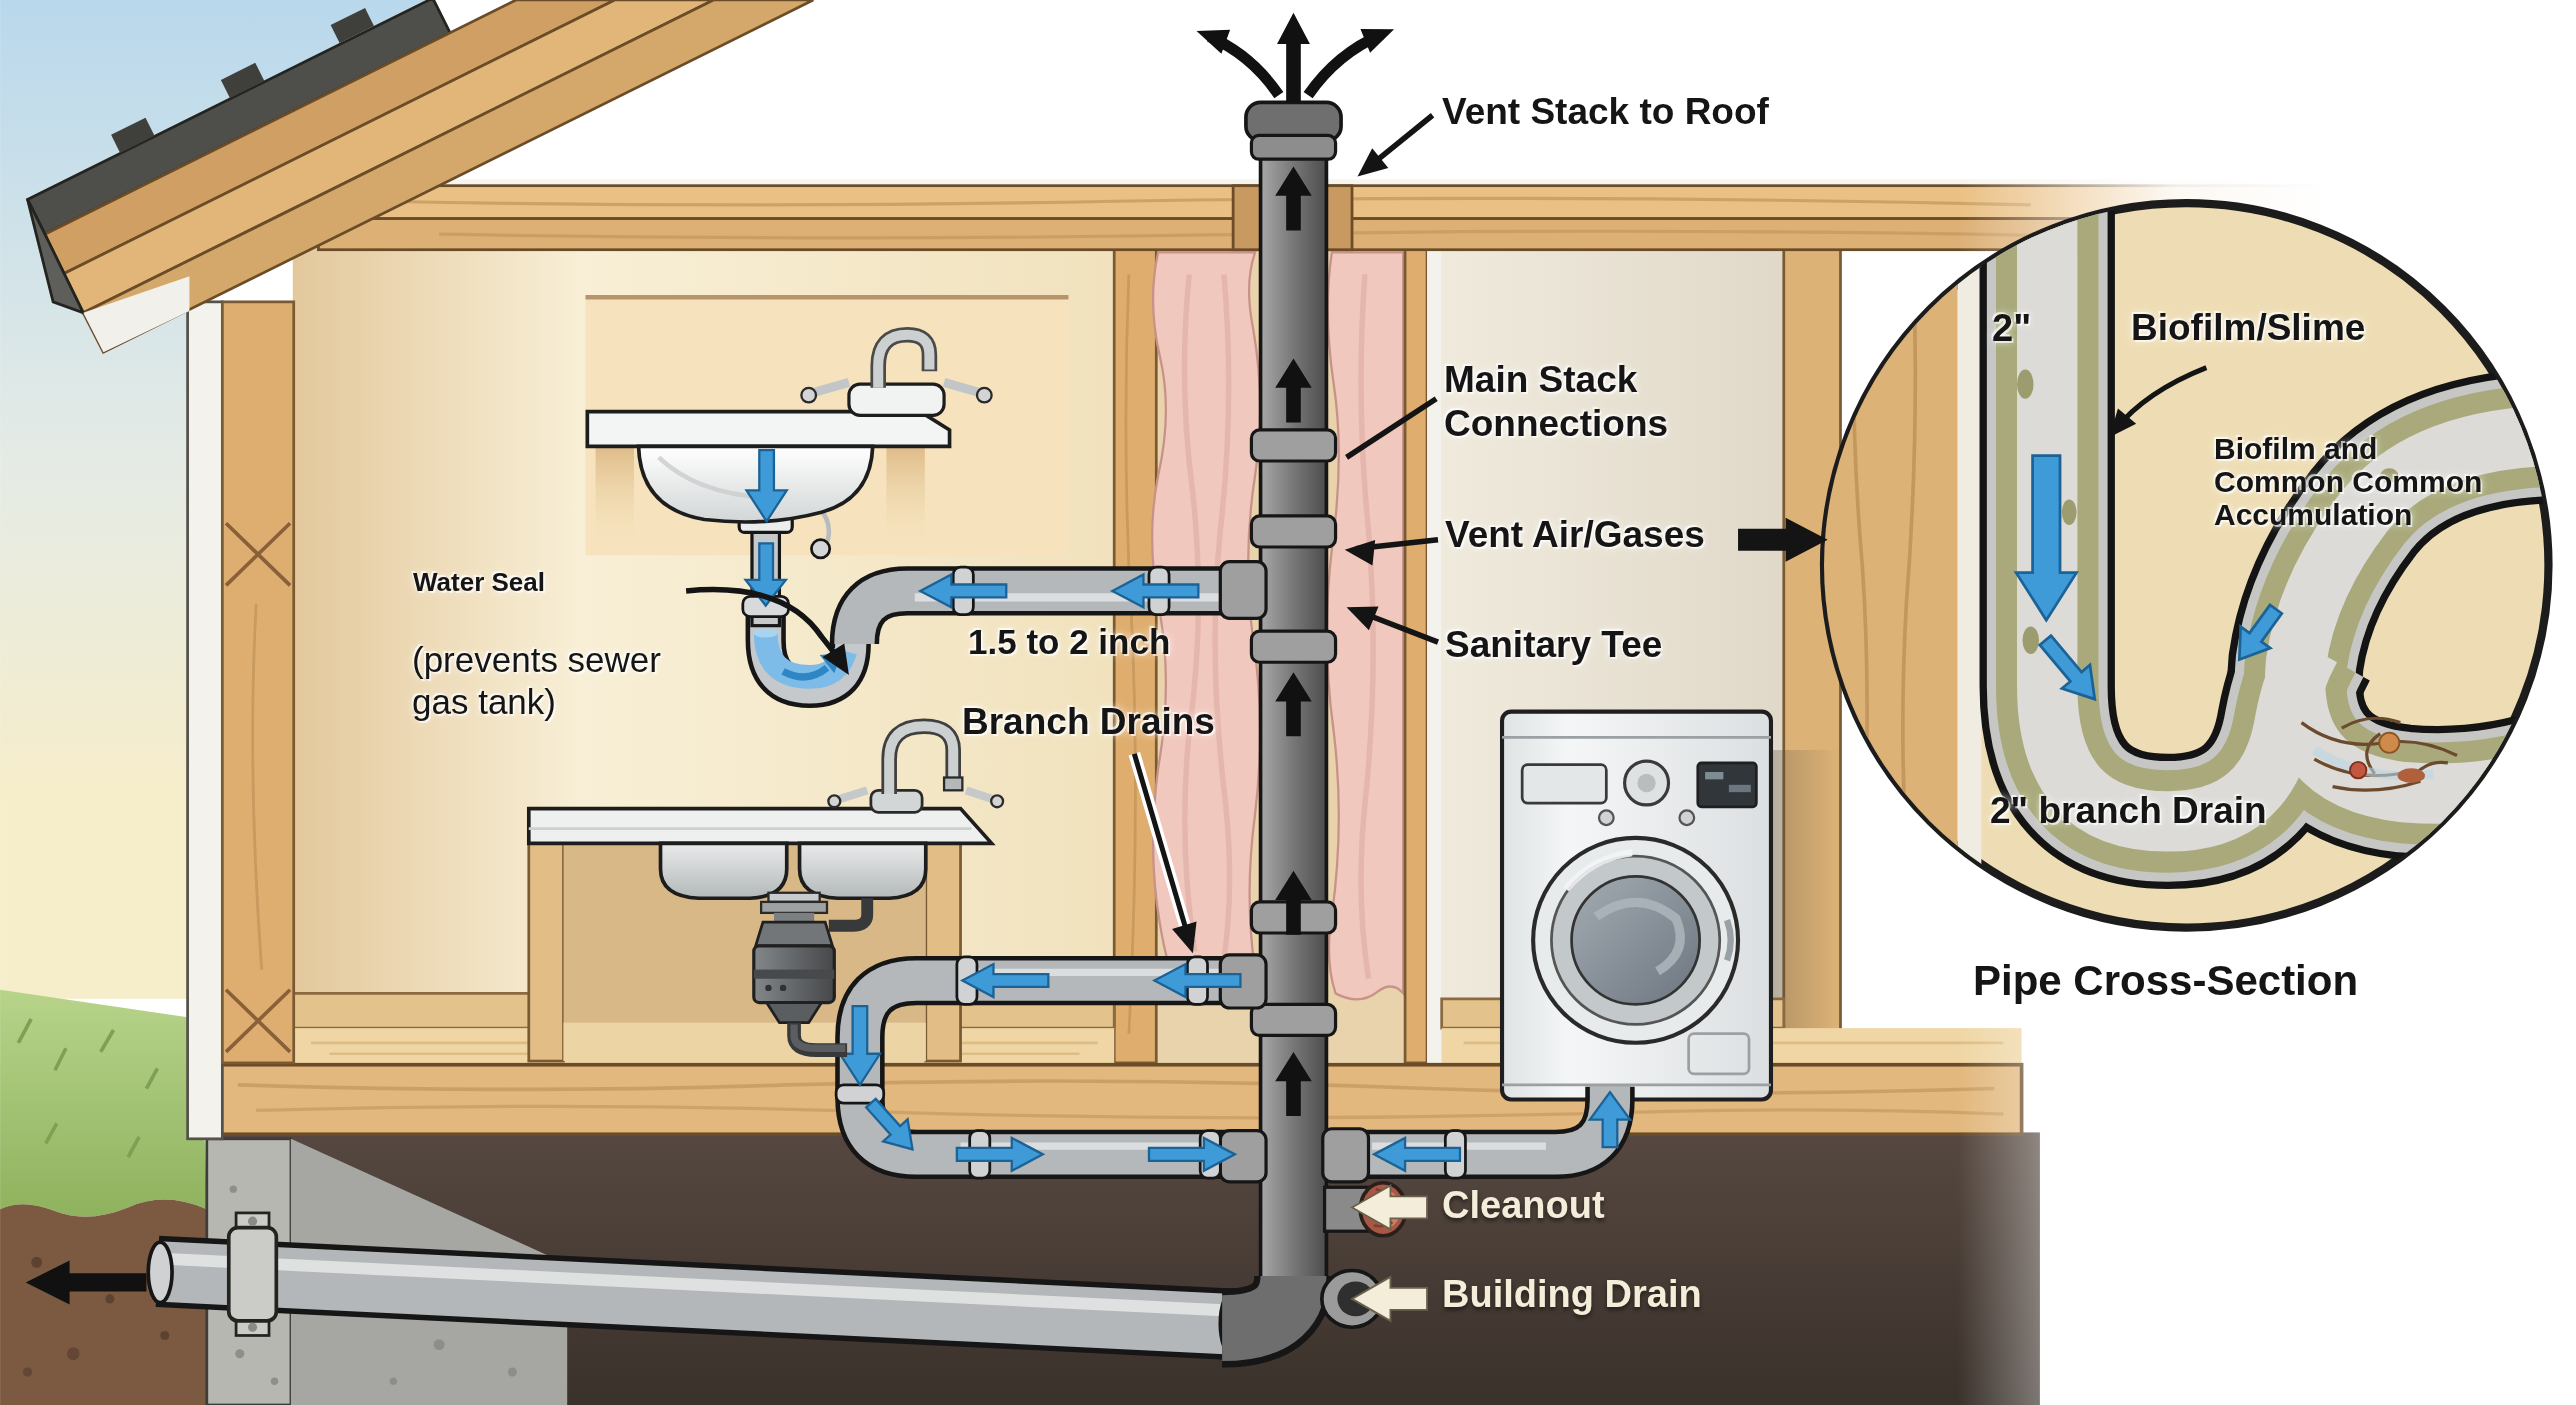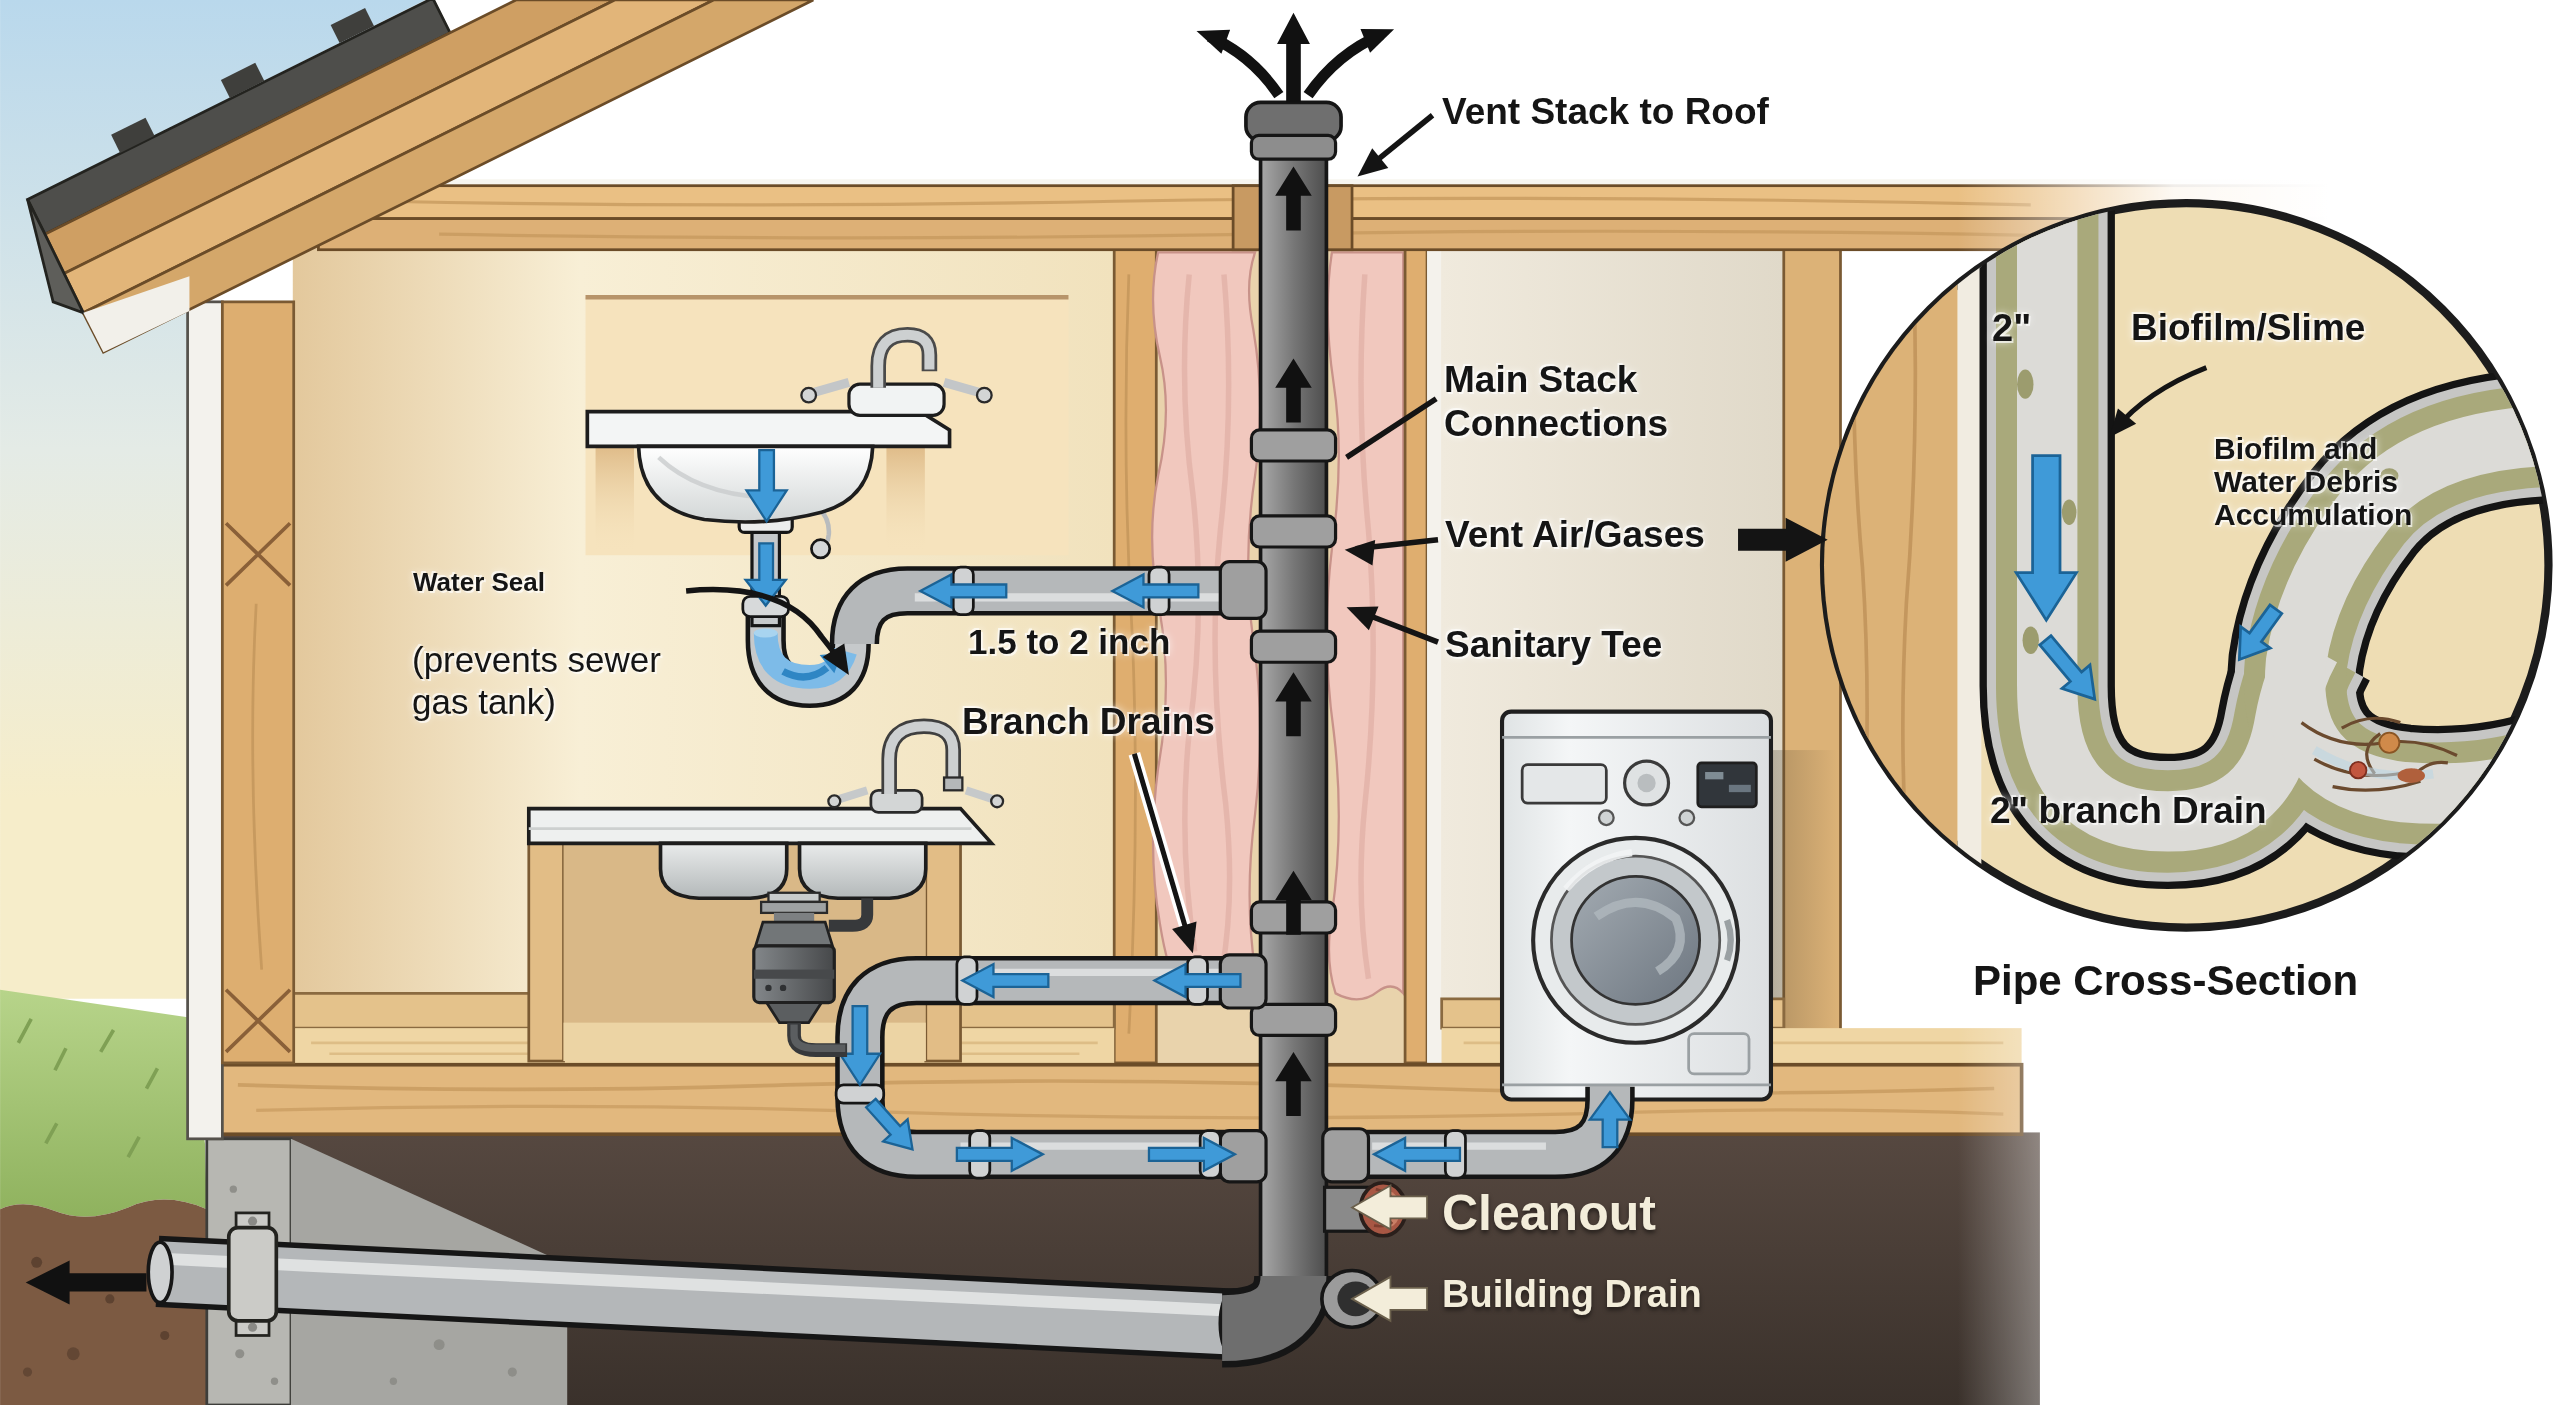--- a/index.html
+++ b/index.html
@@ -424,23 +424,23 @@
 <div class="lbl" style="left:1442px;top:91px;font-size:37px">Vent Stack to Roof</div>
 <div class="lbl" style="left:1444px;top:359px;font-size:37px">Main Stack</div>
 <div class="lbl" style="left:1444px;top:403px;font-size:37px">Connections</div>
 <div class="lbl" style="left:1445px;top:514px;font-size:37px">Vent Air/Gases</div>
 <div class="lbl" style="left:1445px;top:624px;font-size:37px">Sanitary Tee</div>
 <div class="lbl" style="left:413px;top:567px;font-size:26px">Water Seal</div>
 <div class="lbl normal" style="left:412px;top:613px;font-size:35px">(prevents sewer</div>
 <div class="lbl normal" style="left:412px;top:655px;font-size:35px">gas tank)</div>
 <div class="lbl" style="left:968px;top:622px;font-size:35px">1.5 to 2 inch</div>
 <div class="lbl" style="left:962px;top:701px;font-size:37px">Branch Drains</div>
-<div class="lbl cream" style="left:1442px;top:1184px;font-size:50px">Cleanout</div>
+<div class="lbl cream" style="left:1442px;top:1184px;font-size:38px">Cleanout</div>
 <div class="lbl cream" style="left:1442px;top:1273px;font-size:38px">Building Drain</div>
 <div class="lbl" style="left:1992px;top:307px;font-size:38px">2"</div>
 <div class="lbl" style="left:2131px;top:307px;font-size:37px">Biofilm/Slime</div>
 <div class="lbl center" style="left:2214px;top:432px;width:274px;font-size:30px">Biofilm and</div>
-<div class="lbl center" style="left:2214px;top:465px;width:274px;font-size:30px">Water Debris</div>
+<div class="lbl center" style="left:2214px;top:465px;width:274px;font-size:30px">Common Common</div>
 <div class="lbl center" style="left:2214px;top:498px;width:274px;font-size:30px">Accumulation</div>
 <div class="lbl center" style="left:1990px;top:790px;width:311px;font-size:37px">2" branch Drain</div>
 <div class="lbl center" style="left:1973px;top:957px;width:457px;font-size:42px">Pipe Cross-Section</div>
 </div>
 
 
 </body></html>

